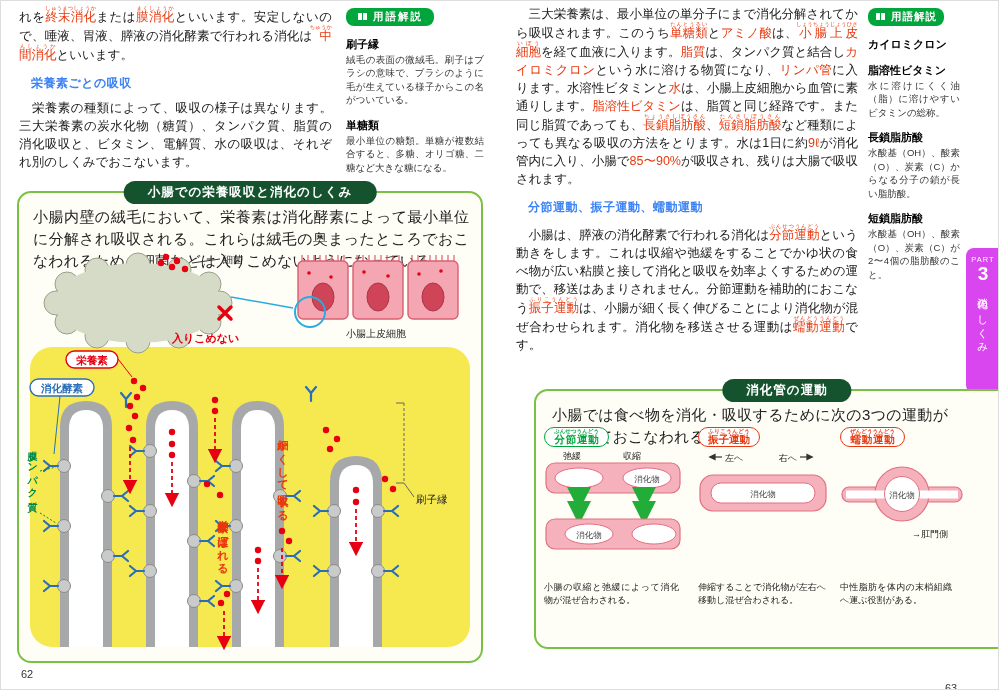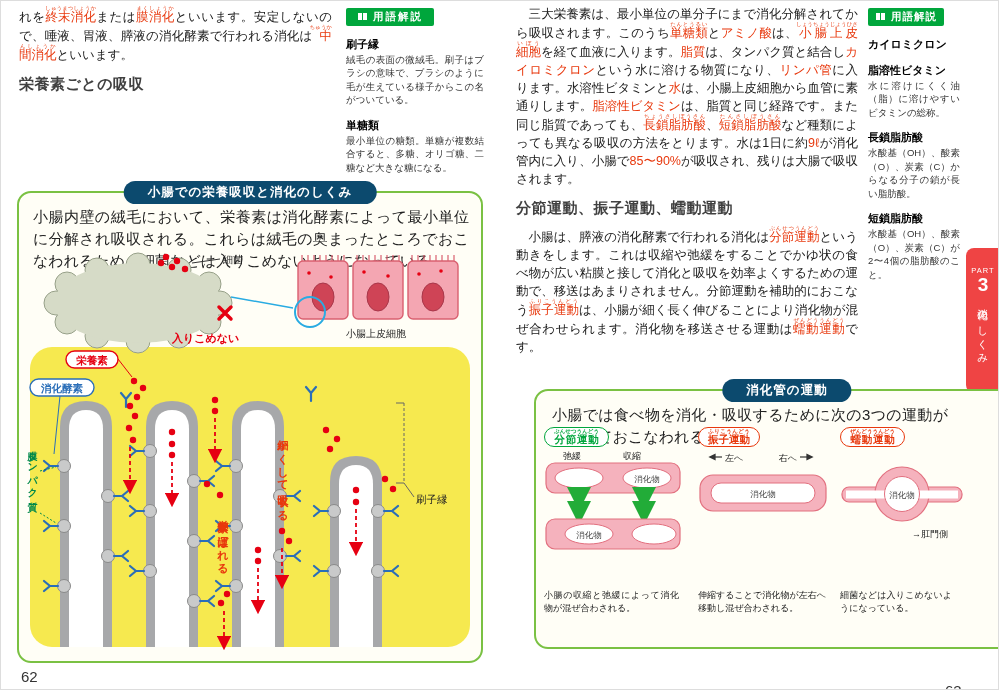--- a/index.html
+++ b/index.html
@@ -1,52 +1,53 @@
 <!DOCTYPE html>
 <html><head>
 <meta charset="utf-8">
 <style>
   *{margin:0;padding:0;box-sizing:border-box}
   html,body{background:#ececec}
   body{font-family:"Liberation Sans","DejaVu Sans",sans-serif}
   .spread{position:relative;width:999px;height:690px;background:#fff;overflow:hidden;border:1px solid #ddd;margin:0 auto}
   .abs{position:absolute}
   p.body{font-size:12.5px;line-height:18px;color:#1a1a1a;text-align:justify}
-  h2.sec{font-size:15px;font-weight:bold;color:#404040;margin:11px 0 7px;letter-spacing:.5px}
+  h2.sec{font-size:12px;font-weight:bold;color:#3b82f6;margin:11px 12px 7px;letter-spacing:.5px}
   rt{font-size:5.5px;letter-spacing:0}
   .c-red{color:#e8380d}
   .c-green{color:#00a63c}
   .glossary{position:absolute;width:138px}
-  .gl-pill{display:inline-flex;align-items:center;gap:5px;background:#00a63c;color:#fff;font-size:10.5px;font-weight:bold;letter-spacing:2px;padding:2px 11px;border-radius:2px}
+  .gl-pill{display:inline-flex;align-items:center;gap:5px;background:#00a63c;color:#fff;font-size:10.5px;font-weight:bold;letter-spacing:2px;padding:2px 11px;border-radius:8px}
   .gl-term{font-size:11px;font-weight:bold;color:#000;margin-top:11px}
   .gl-desc{font-size:9.5px;line-height:13.5px;color:#333;margin-top:1px;text-align:justify}
   .dbox{position:absolute;background:#fffef6;border:2.5px solid #7ac143;border-radius:14px}
-  .dbox-title{position:absolute;top:-12px;left:50%;transform:translateX(-50%);background:#0c4a6e;color:#fff;font-weight:bold;font-size:12.5px;padding:3px 24px;border-radius:13px;white-space:nowrap;letter-spacing:1px}
+  .dbox-title{position:absolute;top:-12px;left:50%;transform:translateX(-50%);background:#14532d;color:#fff;font-weight:bold;font-size:12.5px;padding:3px 24px;border-radius:13px;white-space:nowrap;letter-spacing:1px}
   .dbox-intro{position:absolute;font-size:15px;line-height:22px;color:#222;text-align:justify}
   .v-label{position:absolute;writing-mode:vertical-rl;text-orientation:upright;letter-spacing:1px;white-space:nowrap}
   .ov-mem{font-size:10px;font-weight:bold;color:#00884a}
   .ov-red{font-size:11px;font-weight:bold;color:#e8380d}
   .motion-col{position:absolute}
   .motion-label{display:inline-block;border:1.5px solid;border-radius:10px;font-size:10.5px;font-weight:bold;padding:1px 9px;line-height:1.15;background:#fff}
-  .motion-caption{font-size:9px;line-height:12.5px;color:#222;margin-top:20px;text-align:justify}
-  .part-tab{position:absolute;left:965px;top:247px;width:34px;height:145px;background:#ef4444;border-radius:8px 0 0 8px;color:#fff;display:flex;flex-direction:column;align-items:center;padding-top:19px}
+  .motion-caption{font-size:9px;line-height:12.5px;color:#222;margin-top:12px;text-align:justify}
+  .part-tab{position:absolute;left:965px;top:247px;width:34px;height:145px;background:#d946ef;border-radius:8px 0 0 8px;color:#fff;display:flex;flex-direction:column;align-items:center;padding-top:8px}
   .part-word{font-size:7.5px;letter-spacing:1px;line-height:1}
   .part-num{font-size:19px;font-weight:bold;line-height:1.1}
   .part-chapter{writing-mode:vertical-rl;text-orientation:upright;font-size:10.5px;margin-top:5px;letter-spacing:2px}
-  .pn{position:absolute;font-size:15px;color:#333}
+  .pn{position:absolute;font-size:11px;color:#333}
   svg text{font-family:"Liberation Sans","DejaVu Sans",sans-serif}
 </style>
 </head>
 <body>
 
 <div class="spread">
 
   <div class="abs" style="left:18px;top:4px;width:313px">
     <p class="body"><span>れを</span><ruby class="c-red">終末消化<rt>しゅうまつしょうか</rt></ruby><span>または</span><ruby class="c-red">膜消化<rt>まくしょうか</rt></ruby><span>といいます。安定しないので、唾液、胃液、膵液の消化酵素で行われる消化は</span><ruby class="c-red">中間消化<rt>ちゅうかんしょうか</rt></ruby><span>といいます。</span></p>
     <h2 class="sec">栄養素ごとの吸収</h2>
+    <p class="body"><span>　栄養素の種類によって、吸収の様子は異なります。三大栄養素の炭水化物（糖質）、タンパク質、脂質の消化吸収と、ビタミン、電解質、水の吸収は、それぞれ別のしくみでおこないます。</span></p>
   </div>
 
   <aside class="glossary" style="left:345px;top:6px">
     <div class="gl-pill">
       <svg width="11" height="9">
           <path d="M1,1h4v7H1z M6,1h4v7H6z" fill="#fff"></path>
         </svg>
       <span>用語解説</span>
     </div>
     <div>
@@ -320,19 +321,19 @@
     <div class="motion-col" style="left:304px;top:36px;width:116px">
       <div class="motion-label c-red"><ruby class="c-red">蠕動運動<rt>ぜんどううんどう</rt></ruby></div>
       <svg width="124" height="120" viewBox="0 0 124 120" style="display:block;margin-top:2px">
         <rect x="2" y="38" width="120" height="15" rx="7" fill="#f5b2bd" stroke="#e2707f" stroke-width="1.2"></rect>
         <circle cx="62" cy="45" r="27" fill="#f5b2bd" stroke="#e2707f" stroke-width="1.2"></circle>
         <rect x="6" y="41.5" width="112" height="8" fill="#fff"></rect>
         <circle cx="62" cy="45" r="17.5" fill="#fff" stroke="#e2707f"></circle>
         <text x="62" y="48.5" font-size="8.5" fill="#444" text-anchor="middle">消化物</text>
         <text x="90" y="88" font-size="9" fill="#222" text-anchor="middle">→肛門側</text>
       </svg>
-      <div class="motion-caption" style="width:112px">細菌などは入りこめないようになっている。</div>
+      <div class="motion-caption" style="width:112px">中性脂肪を体内の末梢組織へ運ぶ役割がある。</div>
     </div>
   </div>
 
   <div class="pn" style="left:944px;top:681px">63</div>
 
 </div>
 
 </body></html>

